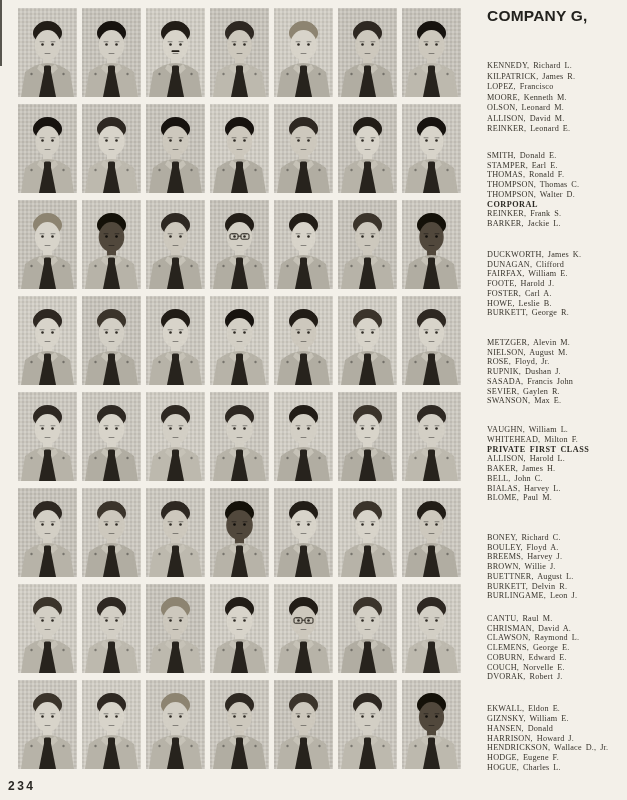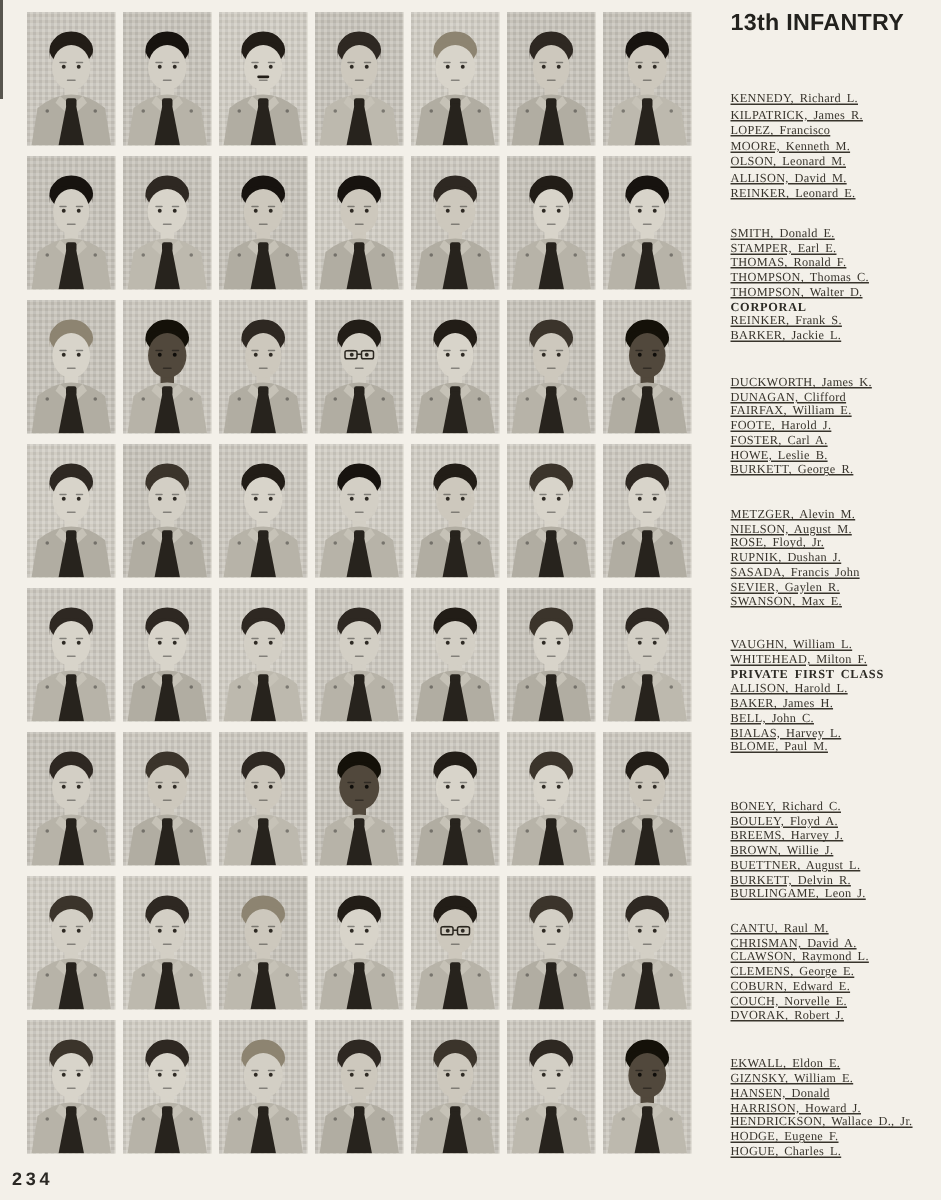--- a/index.html
+++ b/index.html
@@ -22,21 +22,21 @@
     position:absolute;left:487px;top:7px;width:140px;
     font-family:"Liberation Sans", sans-serif;
     font-weight:bold;font-size:15.5px;line-height:17.5px;
     color:#23221e;letter-spacing:.2px;white-space:nowrap;
   }
   .roster-group{
     position:absolute;left:487px;width:140px;
     color:#38342c;font-size:8.2px;letter-spacing:.22px;word-spacing:1.6px;
     white-space:nowrap;
   }
-  .roster-line{font-weight:normal;text-decoration:underline;}
+  .roster-line{font-weight:normal;}
   .rank-header{font-weight:bold;letter-spacing:.5px;color:#2c2a24;}
   .page-number{
     position:absolute;left:8px;top:779px;
     font-family:"Liberation Sans", sans-serif;
     font-weight:bold;font-size:12px;letter-spacing:2.5px;color:#2a2824;
   }
 </style>
 </head>
 <body>
 
@@ -1171,21 +1171,21 @@
           <rect x="21.5" y="33.2" width="5" height="1" rx=".5" fill="rgba(0,0,0,.4)"></rect>
           <rect x="32.5" y="33.2" width="5" height="1" rx=".5" fill="rgba(0,0,0,.4)"></rect>
           <circle cx="24.5" cy="36.5" r="1.3" fill="#0f0d0a"></circle>
           <circle cx="34.5" cy="36.5" r="1.3" fill="#0f0d0a"></circle>
           <rect x="26.5" y="45" width="6" height="1" rx=".5" fill="rgba(0,0,0,.38)"></rect>
         </svg>
       </div>
     </div>
 
   <div class="sidebar-title">
-    <div>13th INFANTRY</div>
+    <div>COMPANY G,</div>
   </div>
 
   <div id="roster">
       <div class="roster-group" style="top: 61px; line-height: 10.5px;">
         <div class="roster-line">KENNEDY, Richard L.</div>
         <div class="roster-line">KILPATRICK, James R.</div>
         <div class="roster-line">LOPEZ, Francisco</div>
         <div class="roster-line">MOORE, Kenneth M.</div>
         <div class="roster-line">OLSON, Leonard M.</div>
         <div class="roster-line">ALLISON, David M.</div>

